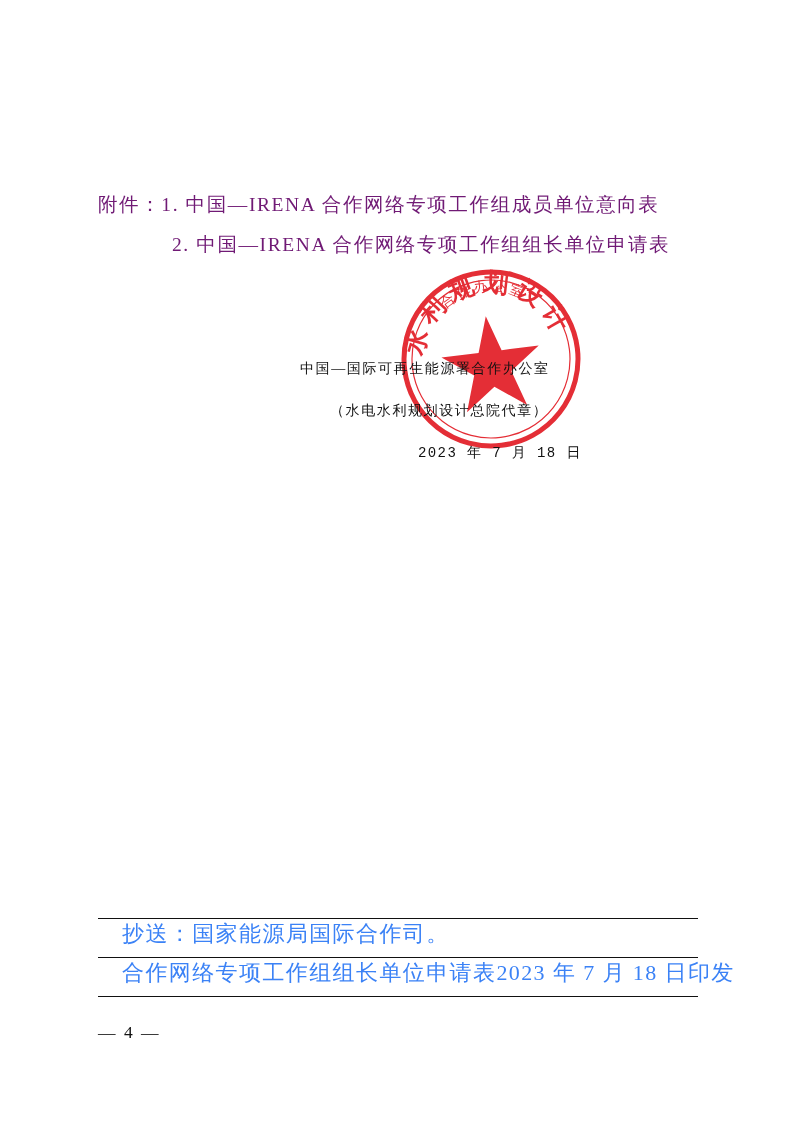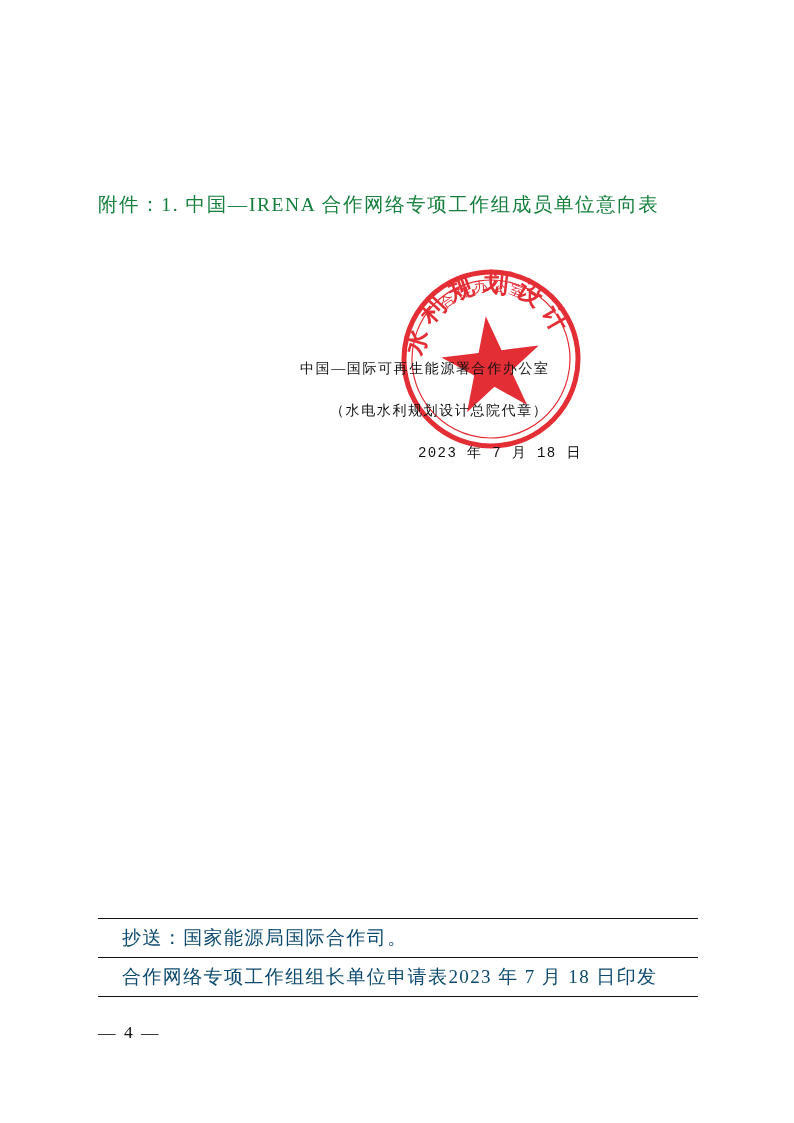--- a/index.html
+++ b/index.html
@@ -25,21 +25,21 @@
     position: absolute;
     left: 98px;
     top: 185px;
     width: 600px;
   }
   .att-line {
     font-size: 19.5px;
     letter-spacing: 1.6px;
     line-height: 40px;
     white-space: nowrap;
-    color: #15803d;
+    color: #701a75;
   }
   .att-line.indent {
     padding-left: 74px;
   }
 
   
   .signature {
     position: absolute;
     left: 300px;
     top: 348px;
@@ -82,27 +82,27 @@
     top: 918px;
     width: 600px;
   }
   .rule {
     height: 0;
     border-top: 1.3px solid #111;
     width: 100%;
   }
   .footer-row {
     display: flex;
-    align-items: center;
+    align-items: flex-start;
     justify-content: space-between;
     height: 38px;
-    font-size: 19px;
+    font-size: 22px;
     letter-spacing: 1.4px;
     white-space: nowrap;
-    color: #0c4a6e;
+    color: #3b82f6;
     padding-left: 24px;
     box-sizing: border-box;
   }
   .footer-row.single {
     justify-content: flex-start;
   }
   .footer-row .right {
     padding-right: 86px;
   }
   .page-number {
@@ -114,20 +114,21 @@
     color: #111;
   }
 </style>
 </head>
 <body>
 
 <div class="page">
 
   <div class="attachments">
     <div class="att-line">附件：1. 中国—IRENA 合作网络专项工作组成员单位意向表</div>
+    <div class="att-line indent">2. 中国—IRENA 合作网络专项工作组组长单位申请表</div>
   </div>
 
   <div class="seal">
     <svg width="190" height="190" viewBox="0 0 190 190" aria-hidden="true">
       <defs>
         <path id="sealArc" d="M 95,95 m -68,0 a 68,68 0 1,1 136,0" fill="none"></path>
         <path id="sealArcTop" d="M 27,95 a 68,68 0 0 1 136,0" fill="none"></path>
       </defs>
       <circle cx="95" cy="95" r="87" fill="none" stroke="#e1121b" stroke-width="5"></circle>
       <circle cx="95" cy="95" r="79" fill="none" stroke="#e1121b" stroke-width="1.2"></circle>

